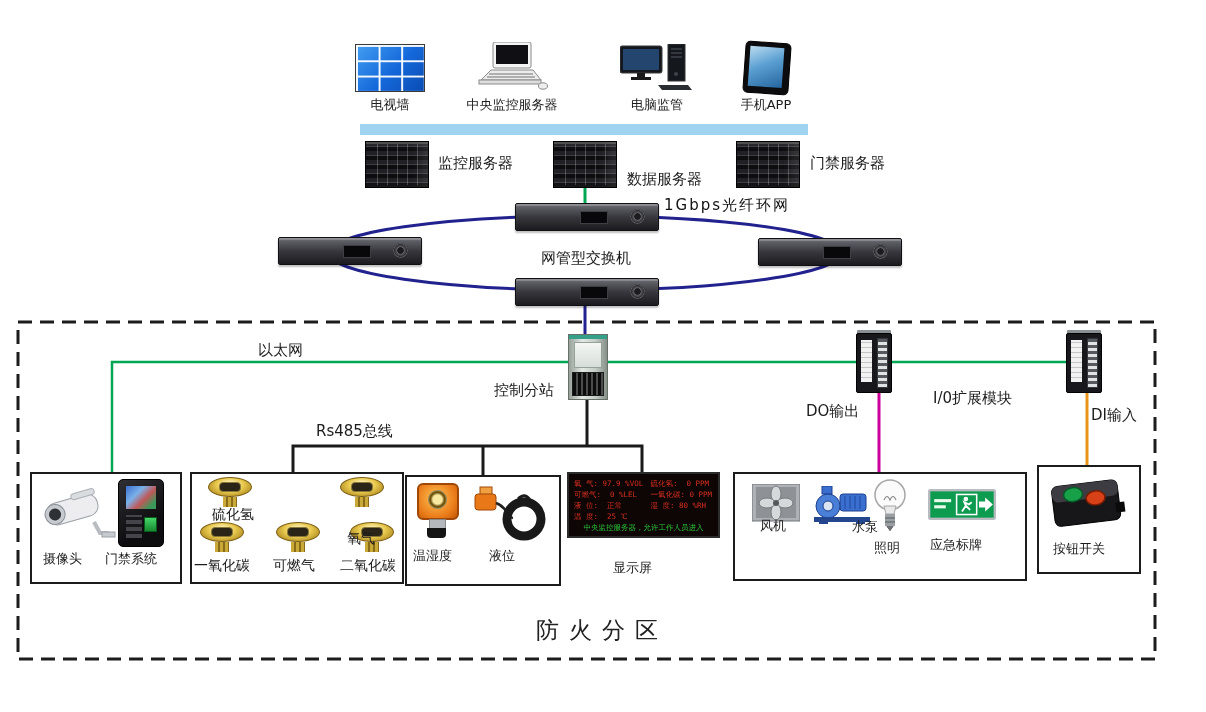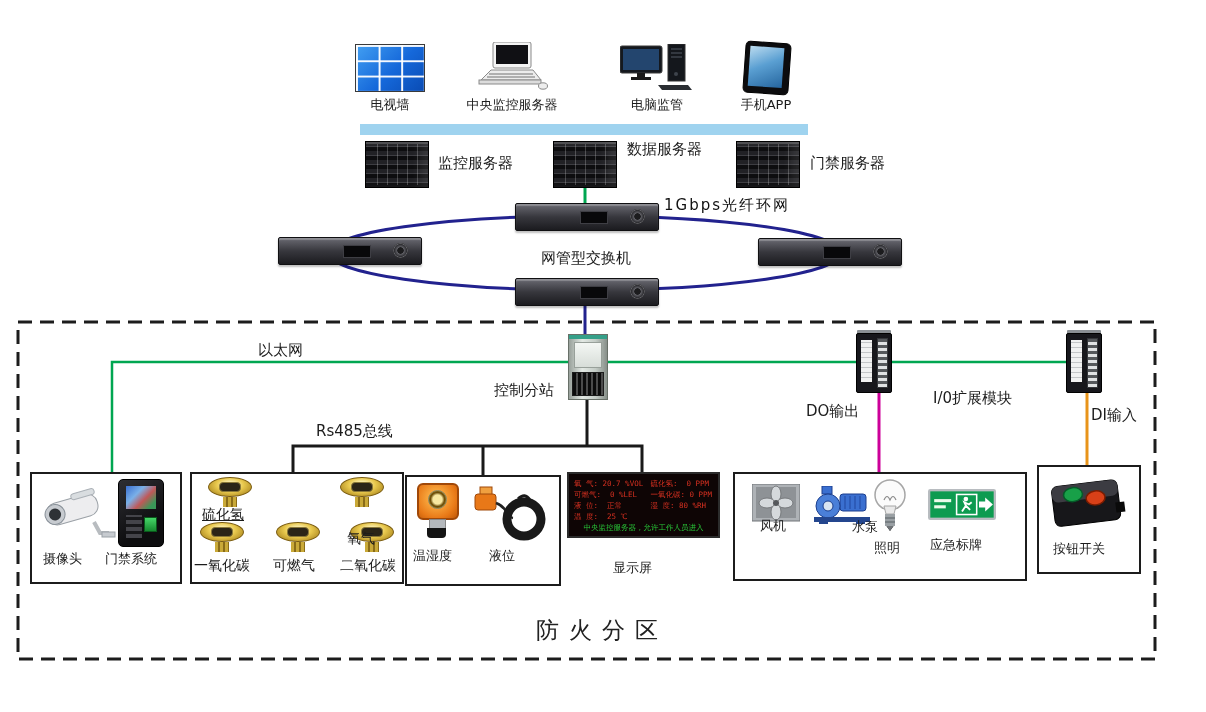--- a/index.html
+++ b/index.html
@@ -156,21 +156,21 @@
   <div class="lbl cc t16" style="left:512px;top:97px;">中央监控服务器</div>
   <div class="lbl cc t16" style="left:657px;top:97px;">电脑监管</div>
   <div class="lbl cc t16" style="left:766px;top:97px;">手机APP</div>
 
   <div class="abs" style="left:360px;top:124px;width:448px;height:11px;background:#9fd3ef;z-index:1;"></div>
 
   <div class="rack" style="left:365px;top:141px;"></div>
   <div class="rack" style="left:553px;top:141px;"></div>
   <div class="rack" style="left:736px;top:141px;"></div>
   <div class="lbl" style="left:438px;top:154px;">监控服务器</div>
-  <div class="lbl" style="left:627px;top:140px;">数据服务器</div>
+  <div class="lbl" style="left:627px;top:170px;">数据服务器</div>
   <div class="lbl" style="left:810px;top:154px;">门禁服务器</div>
 
   <div class="big" style="left:664px;top:196px;">1Gbps光纤环网</div>
   <div class="switch" style="left:515px;top:203px;"></div>
   <div class="switch" style="left:278px;top:237px;"></div>
   <div class="switch" style="left:758px;top:238px;"></div>
   <div class="switch" style="left:515px;top:278px;"></div>
   <div class="lbl cc" style="left:586px;top:229px;z-index:2;margin-top:20px;">网管型交换机</div>
 
   <div class="lbl" style="left:258px;top:341px;">以太网</div>
@@ -211,21 +211,21 @@
     </div>
   <div class="gas" style="left:200px;top:522px;">
       <div class="stem"></div>
     </div>
   <div class="gas" style="left:276px;top:522px;">
       <div class="stem"></div>
     </div>
   <div class="gas" style="left:350px;top:522px;">
       <div class="stem"></div>
     </div>
-  <div class="lbl t14" style="left:202px;top:506px;z-index:3;text-decoration:underline;">硫化氢</div>
+  <div class="lbl t14" style="left:212px;top:506px;z-index:3;">硫化氢</div>
   <div class="lbl t14" style="left:347px;top:506px;z-index:3;margin-top:24px;">氧气</div>
   <div class="lbl t14" style="left:194px;top:557px;z-index:3;">一氧化碳</div>
   <div class="lbl t14" style="left:273px;top:557px;z-index:3;">可燃气</div>
   <div class="lbl t14" style="left:340px;top:557px;z-index:3;">二氧化碳</div>
 
   <div class="zbox" style="left:405px;top:475px;width:152px;height:107px;"></div>
   <div class="temp" style="left:415px;top:483px;">
     <div class="body"></div>
     <div class="dial"></div>
     <div class="fil"></div>
@@ -236,21 +236,21 @@
     <rect x="3" y="9" width="21" height="16" rx="3" fill="#e87818" stroke="#a04808"></rect>
     <path d="M24 18 C36 22 34 32 41 33" stroke="#222" stroke-width="2.5" fill="none"></path>
     <circle cx="52" cy="34" r="17" fill="none" stroke="#191919" stroke-width="9"></circle>
     <path d="M46 14 q7 -7 12 1" stroke="#191919" stroke-width="3" fill="none"></path>
   </svg>
   <div class="lbl t16" style="left:413px;top:548px;z-index:3;">温湿度</div>
   <div class="lbl t16" style="left:489px;top:548px;z-index:3;">液位</div>
 
   <div class="led">
     <div class="led-row">
-      <span class="l">氧 气: 20.7 %VOL</span>
+      <span class="l">氧 气: 97.9 %VOL</span>
         <span class="r">硫化氢:  0 PPM</span>
     </div>
     <div class="led-row">
       <span class="l">可燃气:  0 %LEL</span>
         <span class="r">一氧化碳: 0 PPM</span>
     </div>
     <div class="led-row">
       <span class="l">液 位:  正常</span>
         <span class="r">湿 度: 80 %RH</span>
     </div>

